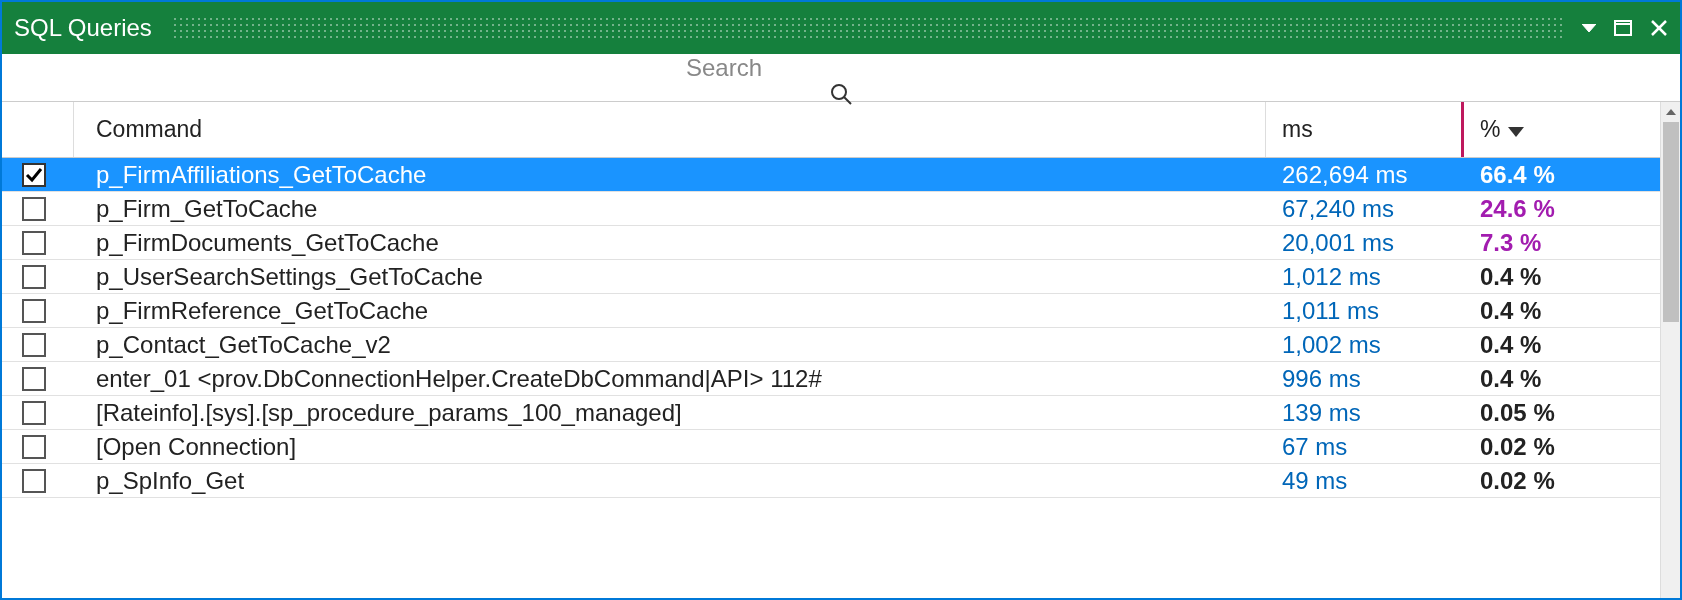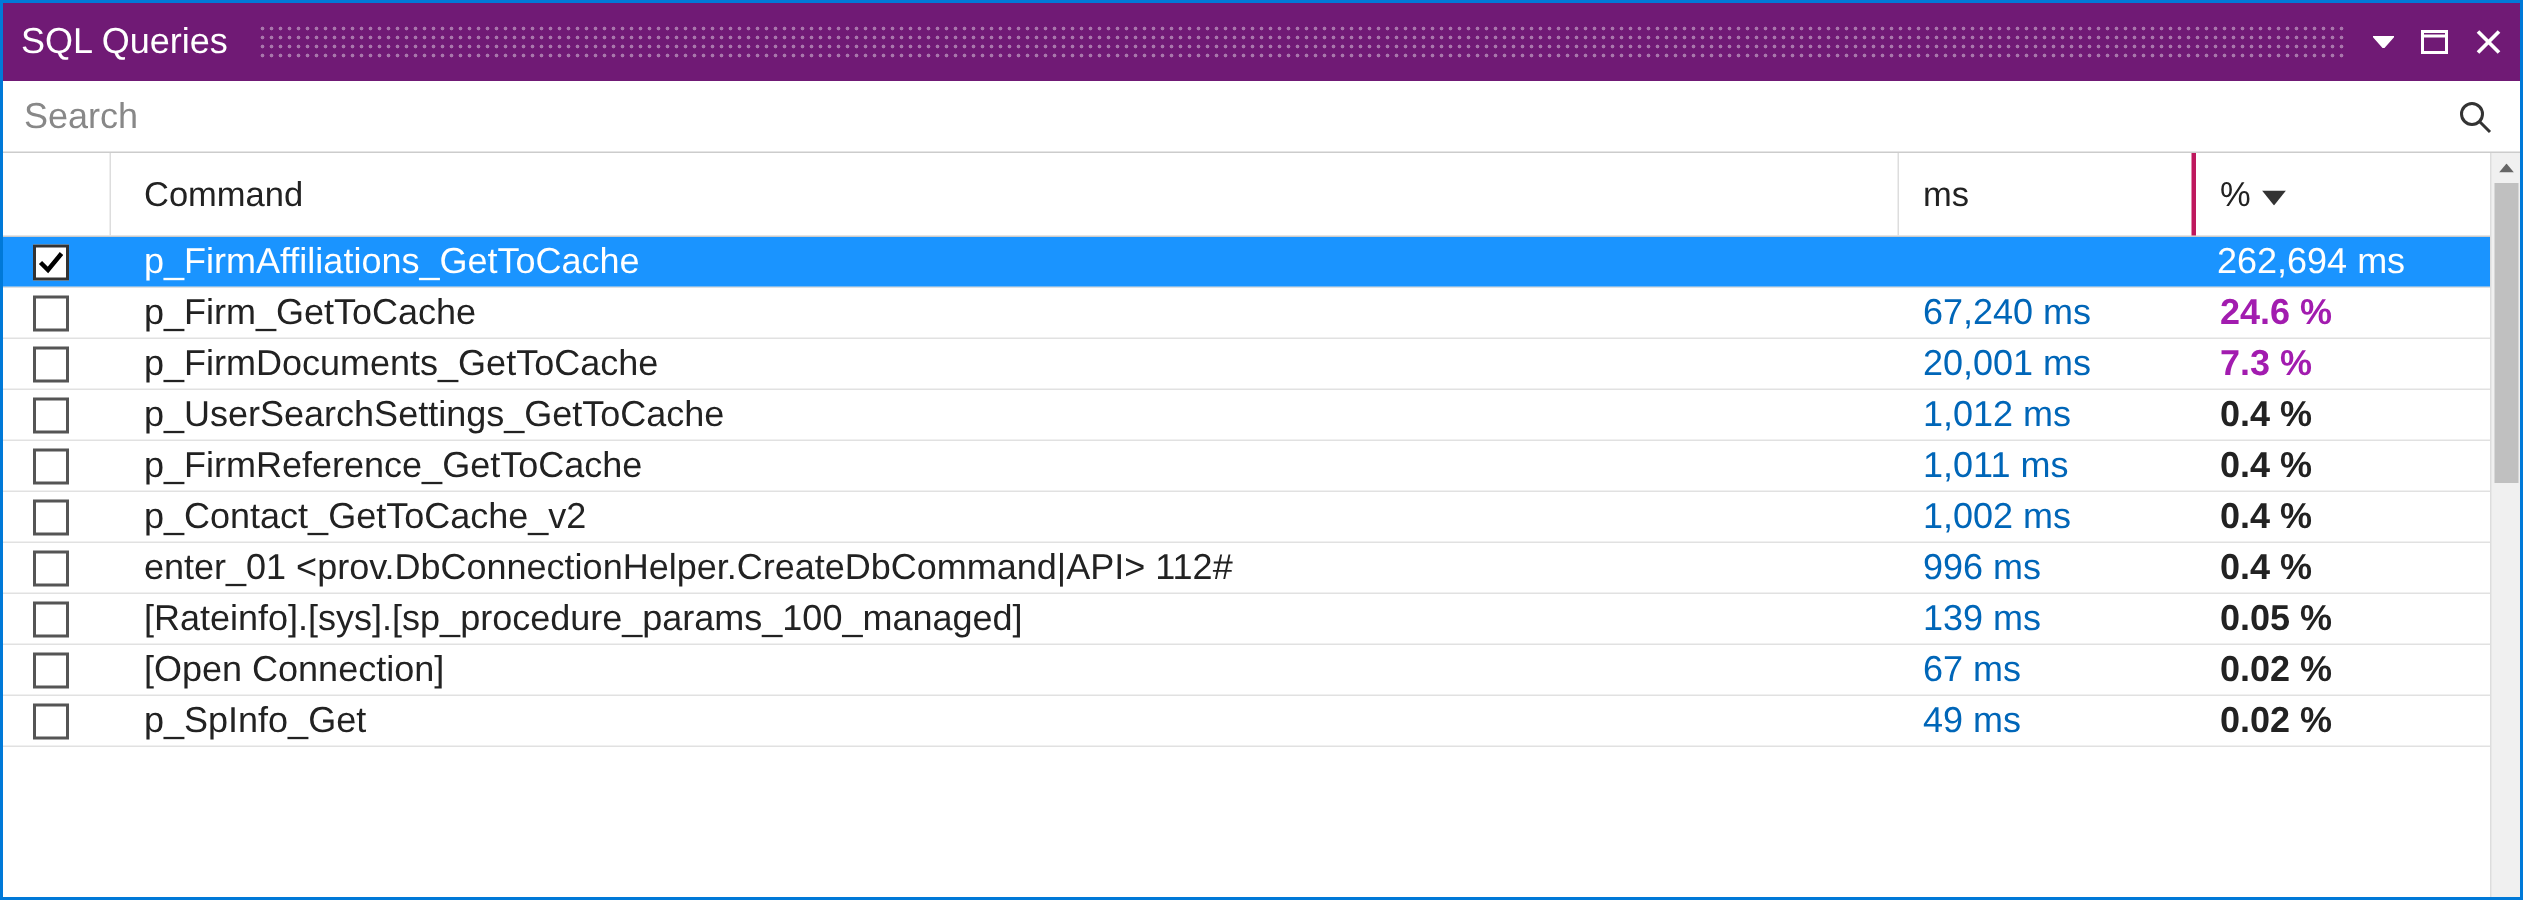--- a/index.html
+++ b/index.html
@@ -7,21 +7,21 @@
       font-family: "Segoe UI", Arial, sans-serif;
       font-size: 20px;
       background: #fff;
       width: 1682px;
       height: 600px;
       overflow: hidden;
       border: 2px solid #0079d8;
     }
     .titlebar {
       height: 52px;
-      background: #701a75;
+      background: #15803d;
       display: flex;
       align-items: center;
       padding: 0 12px;
       position: relative;
     }
     .titlebar-title {
       color: #fff;
       font-size: 24px;
       font-weight: 400;
       padding-right: 12px;
@@ -49,20 +49,21 @@
       align-items: center;
       justify-content: center;
     }
     .searchbar {
       height: 48px;
       border-bottom: 1px solid #ccc;
       display: flex;
       align-items: center;
       padding: 0 14px 0 14px;
       background: #fff;
+      flex-direction: column;
     }
     .search-input {
       flex: 1;
       border: none;
       outline: none;
       font-size: 24px;
       color: #666;
       font-family: inherit;
       background: transparent;
     }
@@ -211,20 +212,21 @@
         <div class="row selected">
           <div class="col-check">
             <div class="checkbox checked">
               <svg class="checkmark" width="18" height="18" viewBox="0 0 18 18">
                 <polyline points="2,9 7,14 16,3" fill="none" stroke="#000" stroke-width="3"></polyline>
               </svg>
             </div>
           </div>
           <div class="col-cmd">p_FirmAffiliations_GetToCache</div>
           <div class="col-ms">262,694 ms</div>
+          <div class="col-pct">66.4 %</div>
         </div>
         <div class="row">
           <div class="col-check">
             <div class="checkbox"></div>
           </div>
           <div class="col-cmd">p_Firm_GetToCache</div>
           <div class="col-ms">67,240 ms</div>
           <div class="col-pct pct-hot">24.6 %</div>
         </div>
         <div class="row">

